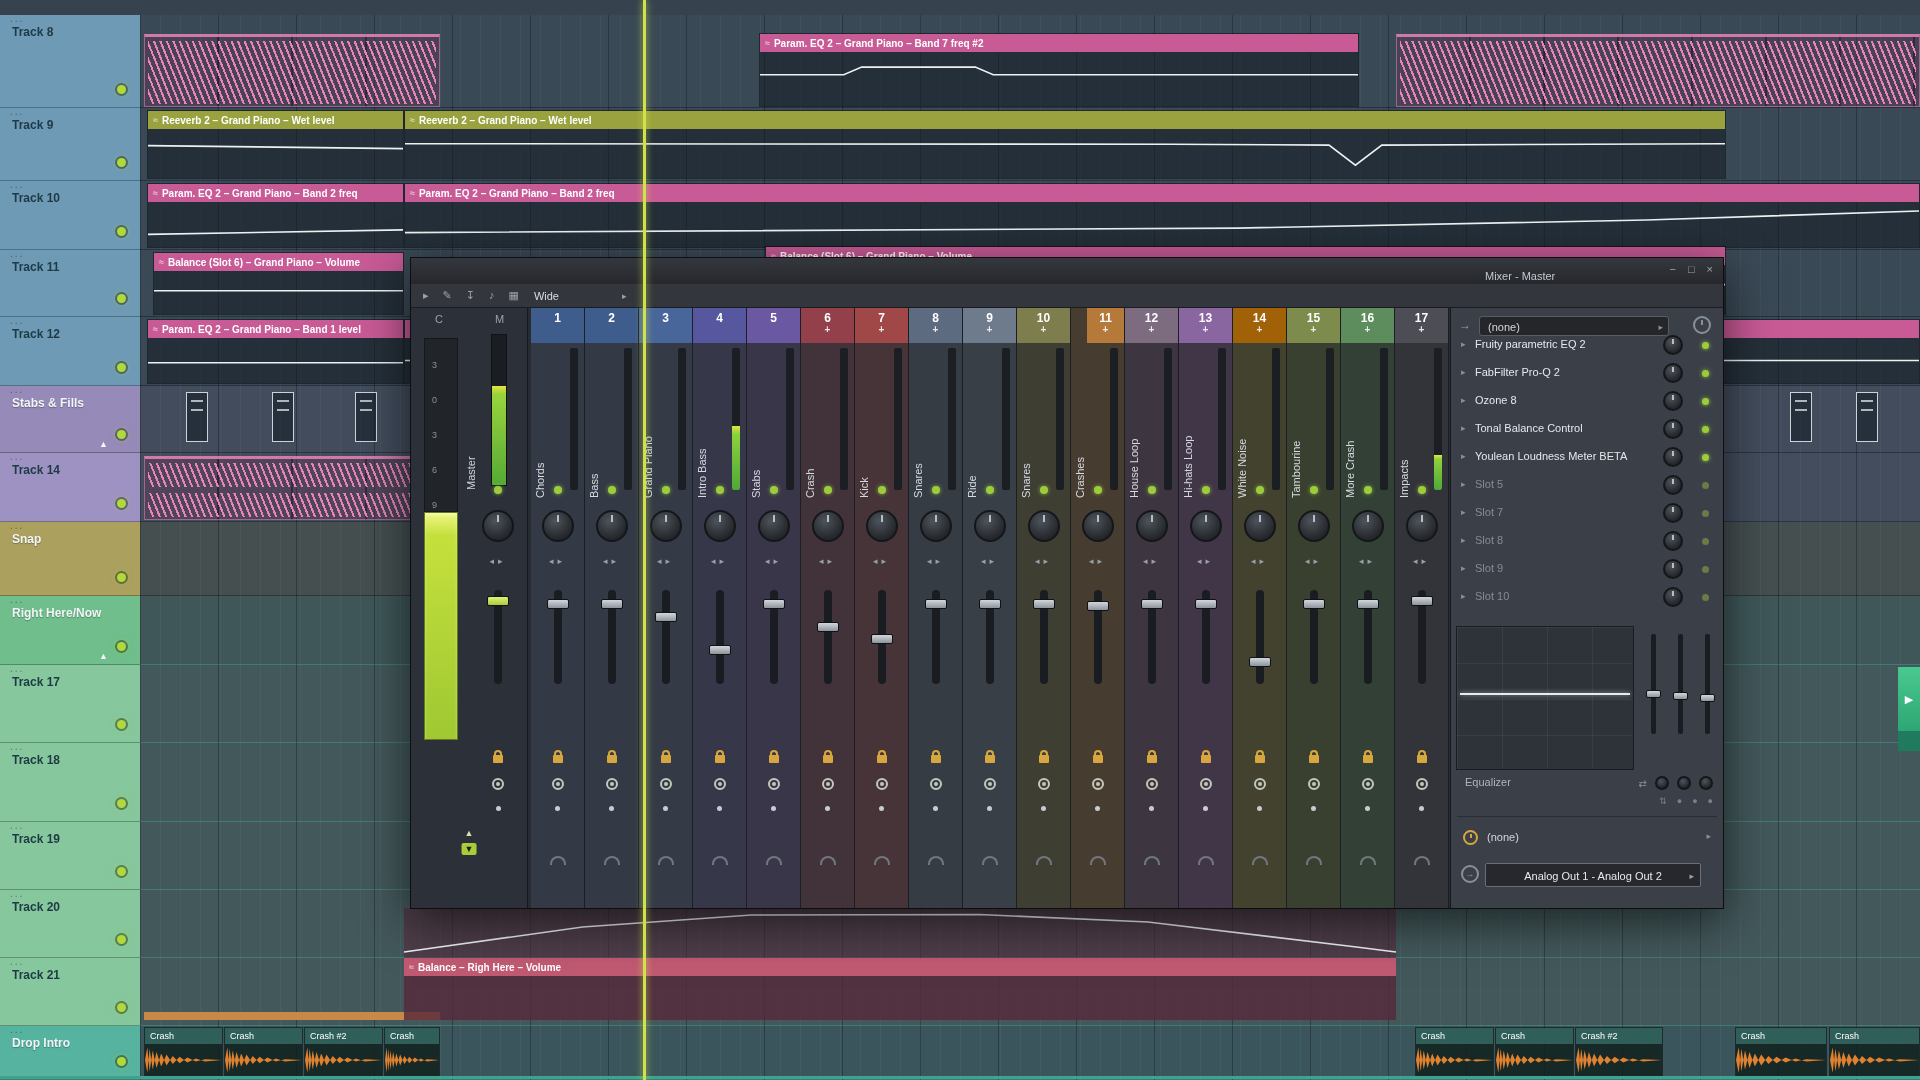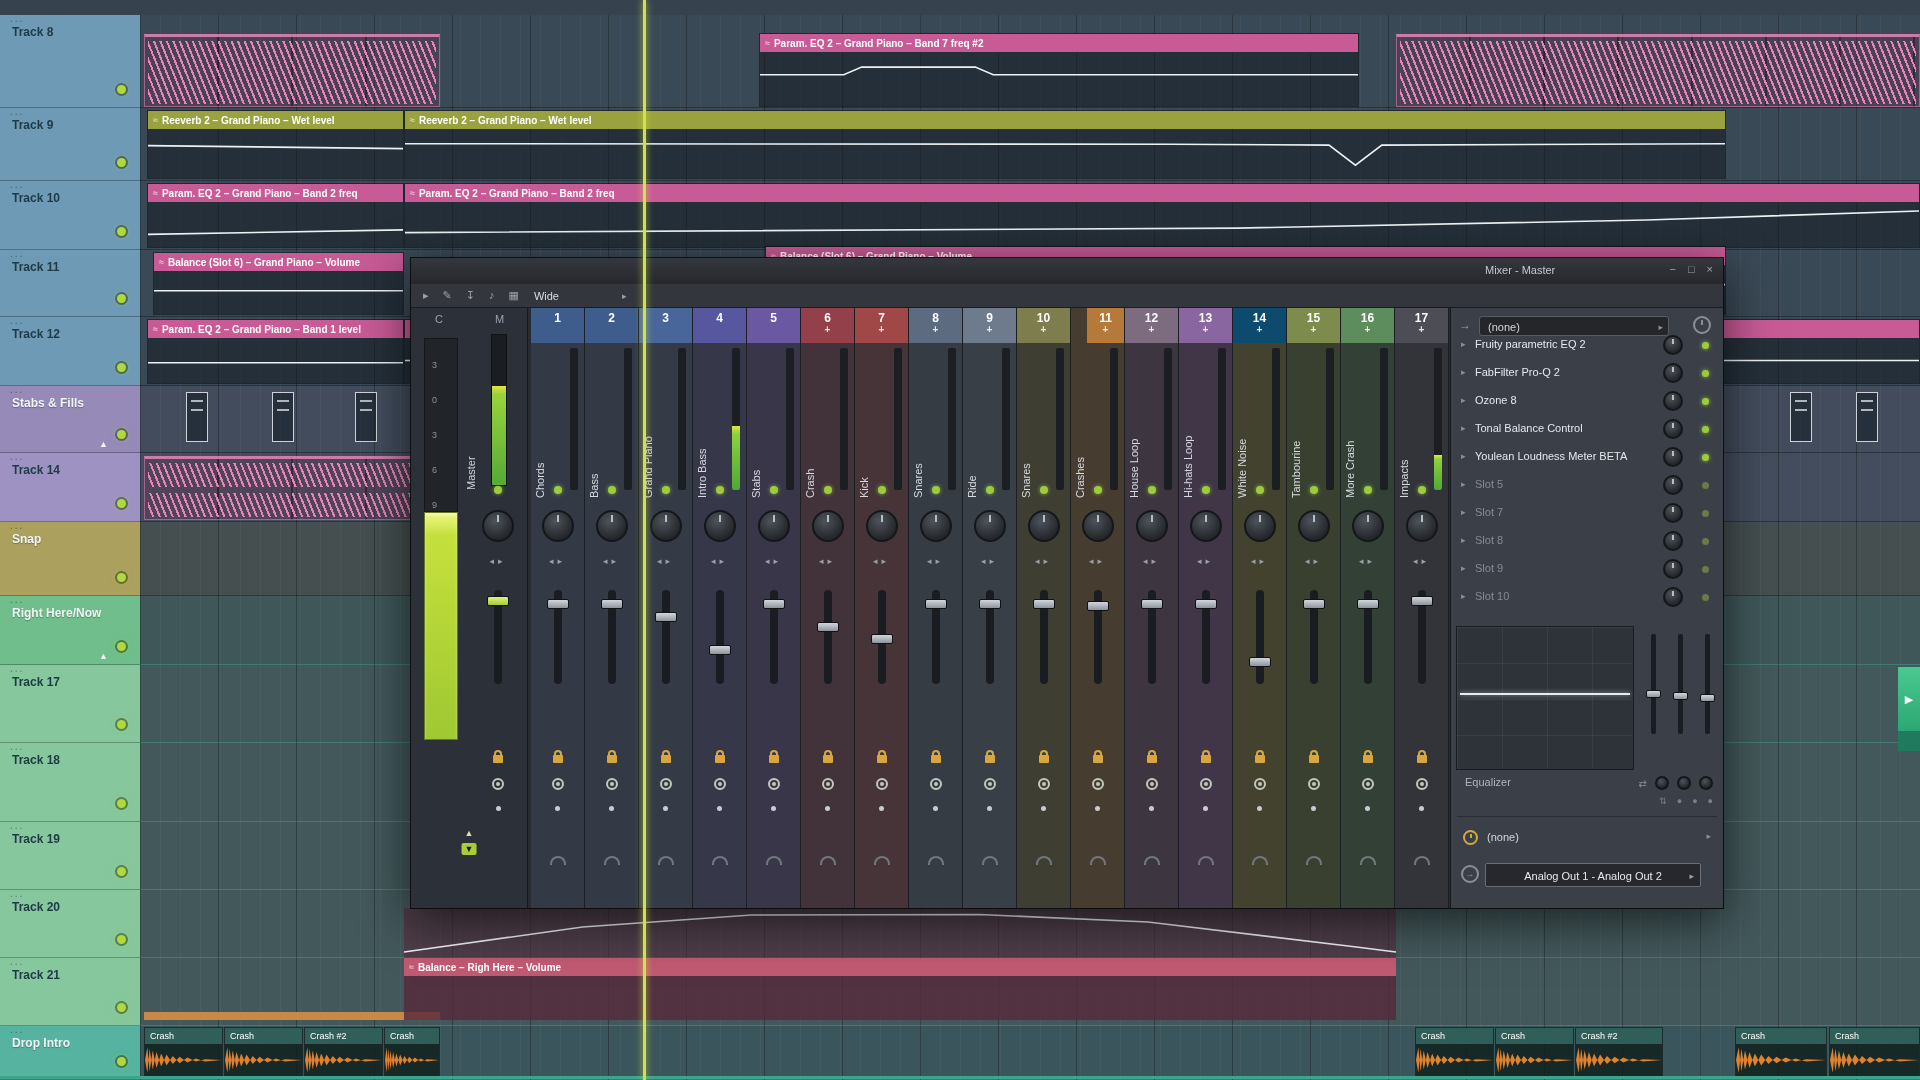--- a/index.html
+++ b/index.html
@@ -46,21 +46,21 @@
   .audio{border:1px solid rgba(0,0,0,.5);}
   .audio .clip-hdr{height:16px;font-weight:normal;font-size:9px;}
   .audio .clip-body{top:16px;background:rgba(14,30,26,.8);}
   #playhead{position:absolute;top:0;bottom:0;width:3px;background:#cfe24a;z-index:9;
             box-shadow:0 0 7px rgba(207,226,74,.85);}
   
   #mixer{position:absolute;left:410px;top:257px;width:1312px;height:650px;background:#24272c;
          border:1px solid #0d0e10;box-shadow:0 12px 45px rgba(0,0,0,.6);z-index:5;box-sizing:content-box;}
   #mxtitle{position:absolute;left:0;top:0;right:0;height:26px;background:linear-gradient(#34373d,#26282d);
            border-bottom:1px solid #141619;}
-  #mxtitletext{position:absolute;left:1074px;top:6px;font-size:11px;color:#c3c8cf;}
+  #mxtitletext{position:absolute;left:1074px;top:12px;font-size:11px;color:#c3c8cf;}
   #mxbtns{position:absolute;right:10px;top:5px;display:flex;gap:12px;color:#9da3ab;font-size:11px;}
   #mxbtns span{cursor:default;}
   #mxtoolbar{position:absolute;left:0;top:26px;right:0;height:24px;background:#33373d;border-bottom:1px solid #1a1c20;
              display:flex;align-items:center;gap:15px;padding-left:12px;color:#9aa0a8;font-size:11px;box-sizing:border-box;}
   #mxtoolbar .mx-wide{color:#d8dce2;}
   #charea{position:absolute;left:0;top:50px;right:0;bottom:0;background:#282c32;}
   
   #master{position:absolute;left:0;top:0;width:117px;height:600px;background:#2b3039;border-right:1px solid #16181c;box-sizing:border-box;}
   .m-h{position:absolute;top:5px;font-size:11px;color:#9aa0a8;}
   #mc{left:24px;} #mm{left:84px;}
@@ -895,21 +895,21 @@
           <div class="ch-arrows">◂▸</div>
           <div class="ch-fader">
             <i class="ch-fhandle" style="top: 9.2px;"></i>
           </div>
           <div class="ch-lock"></div>
           <div class="ch-rec"></div>
           <div class="ch-dot"></div>
           <div class="ch-arc"></div>
         </div>
         <div class="ch" style="left: 822px; background: rgb(66, 66, 47);">
-          <div class="ch-hdr" style="background: #0c4a6e;">
+          <div class="ch-hdr" style="background: #a16207;">
             <span class="ch-num">14</span>
             <span class="ch-x">+</span>
           </div>
           <div class="ch-name">White Noise</div>
           <div class="ch-meter">
             <i style="height: 0%;"></i>
           </div>
           <div class="ch-led"></div>
           <div class="ch-knob"></div>
           <div class="ch-arrows">◂▸</div>

